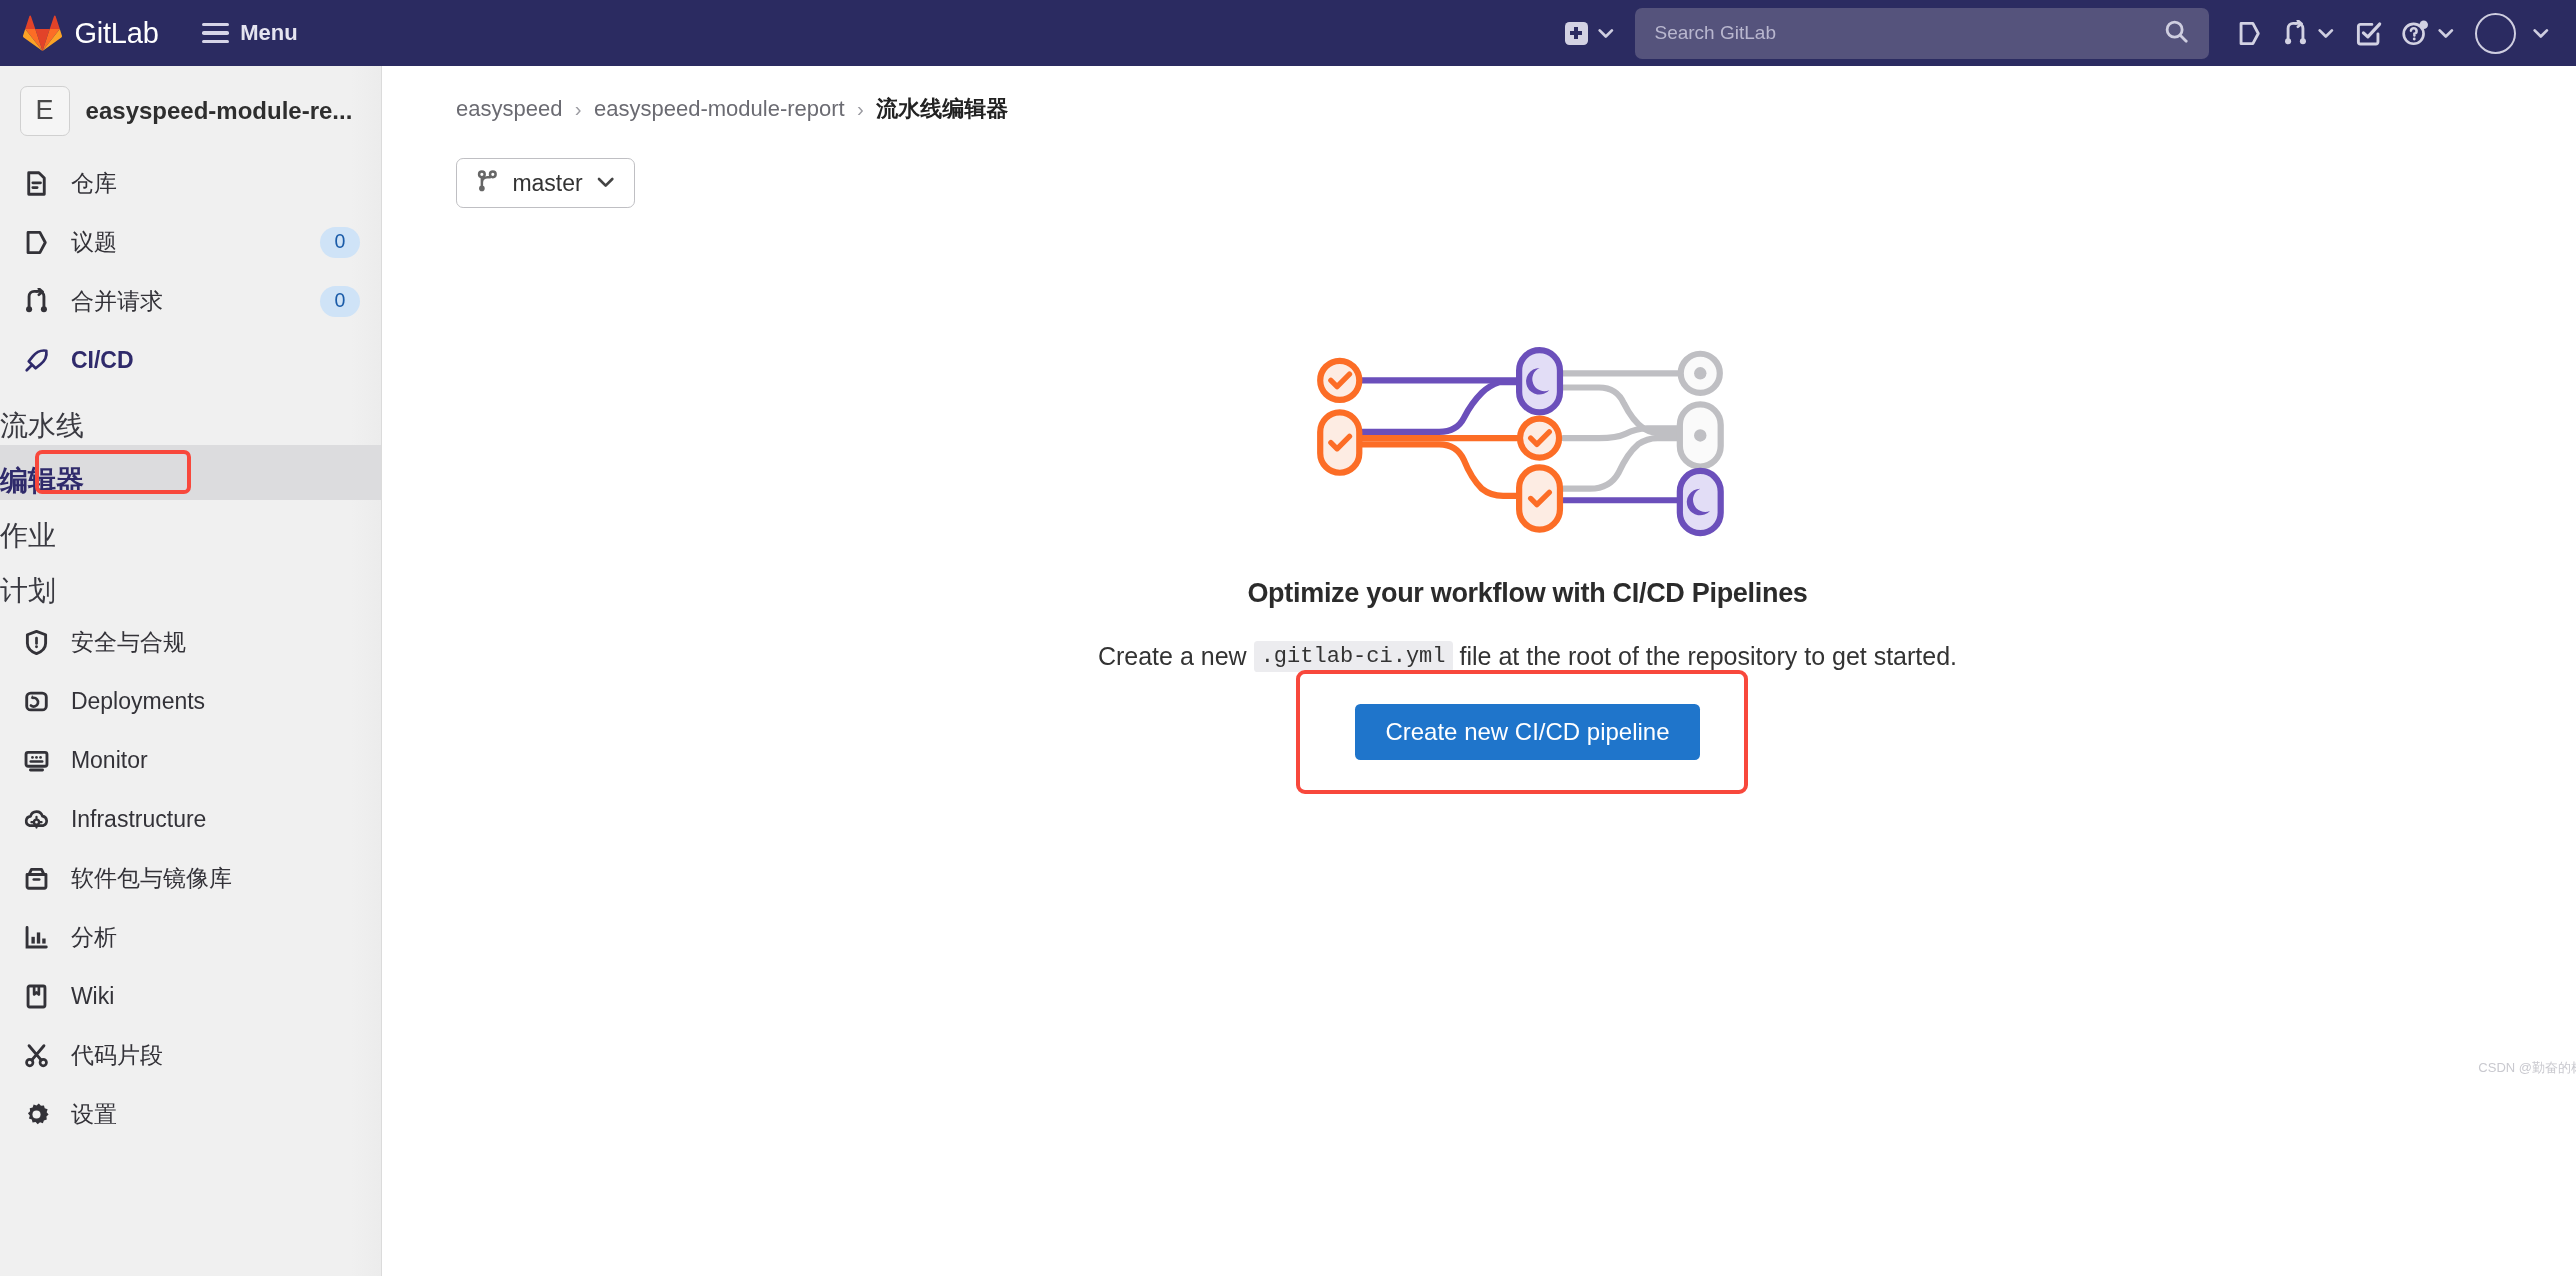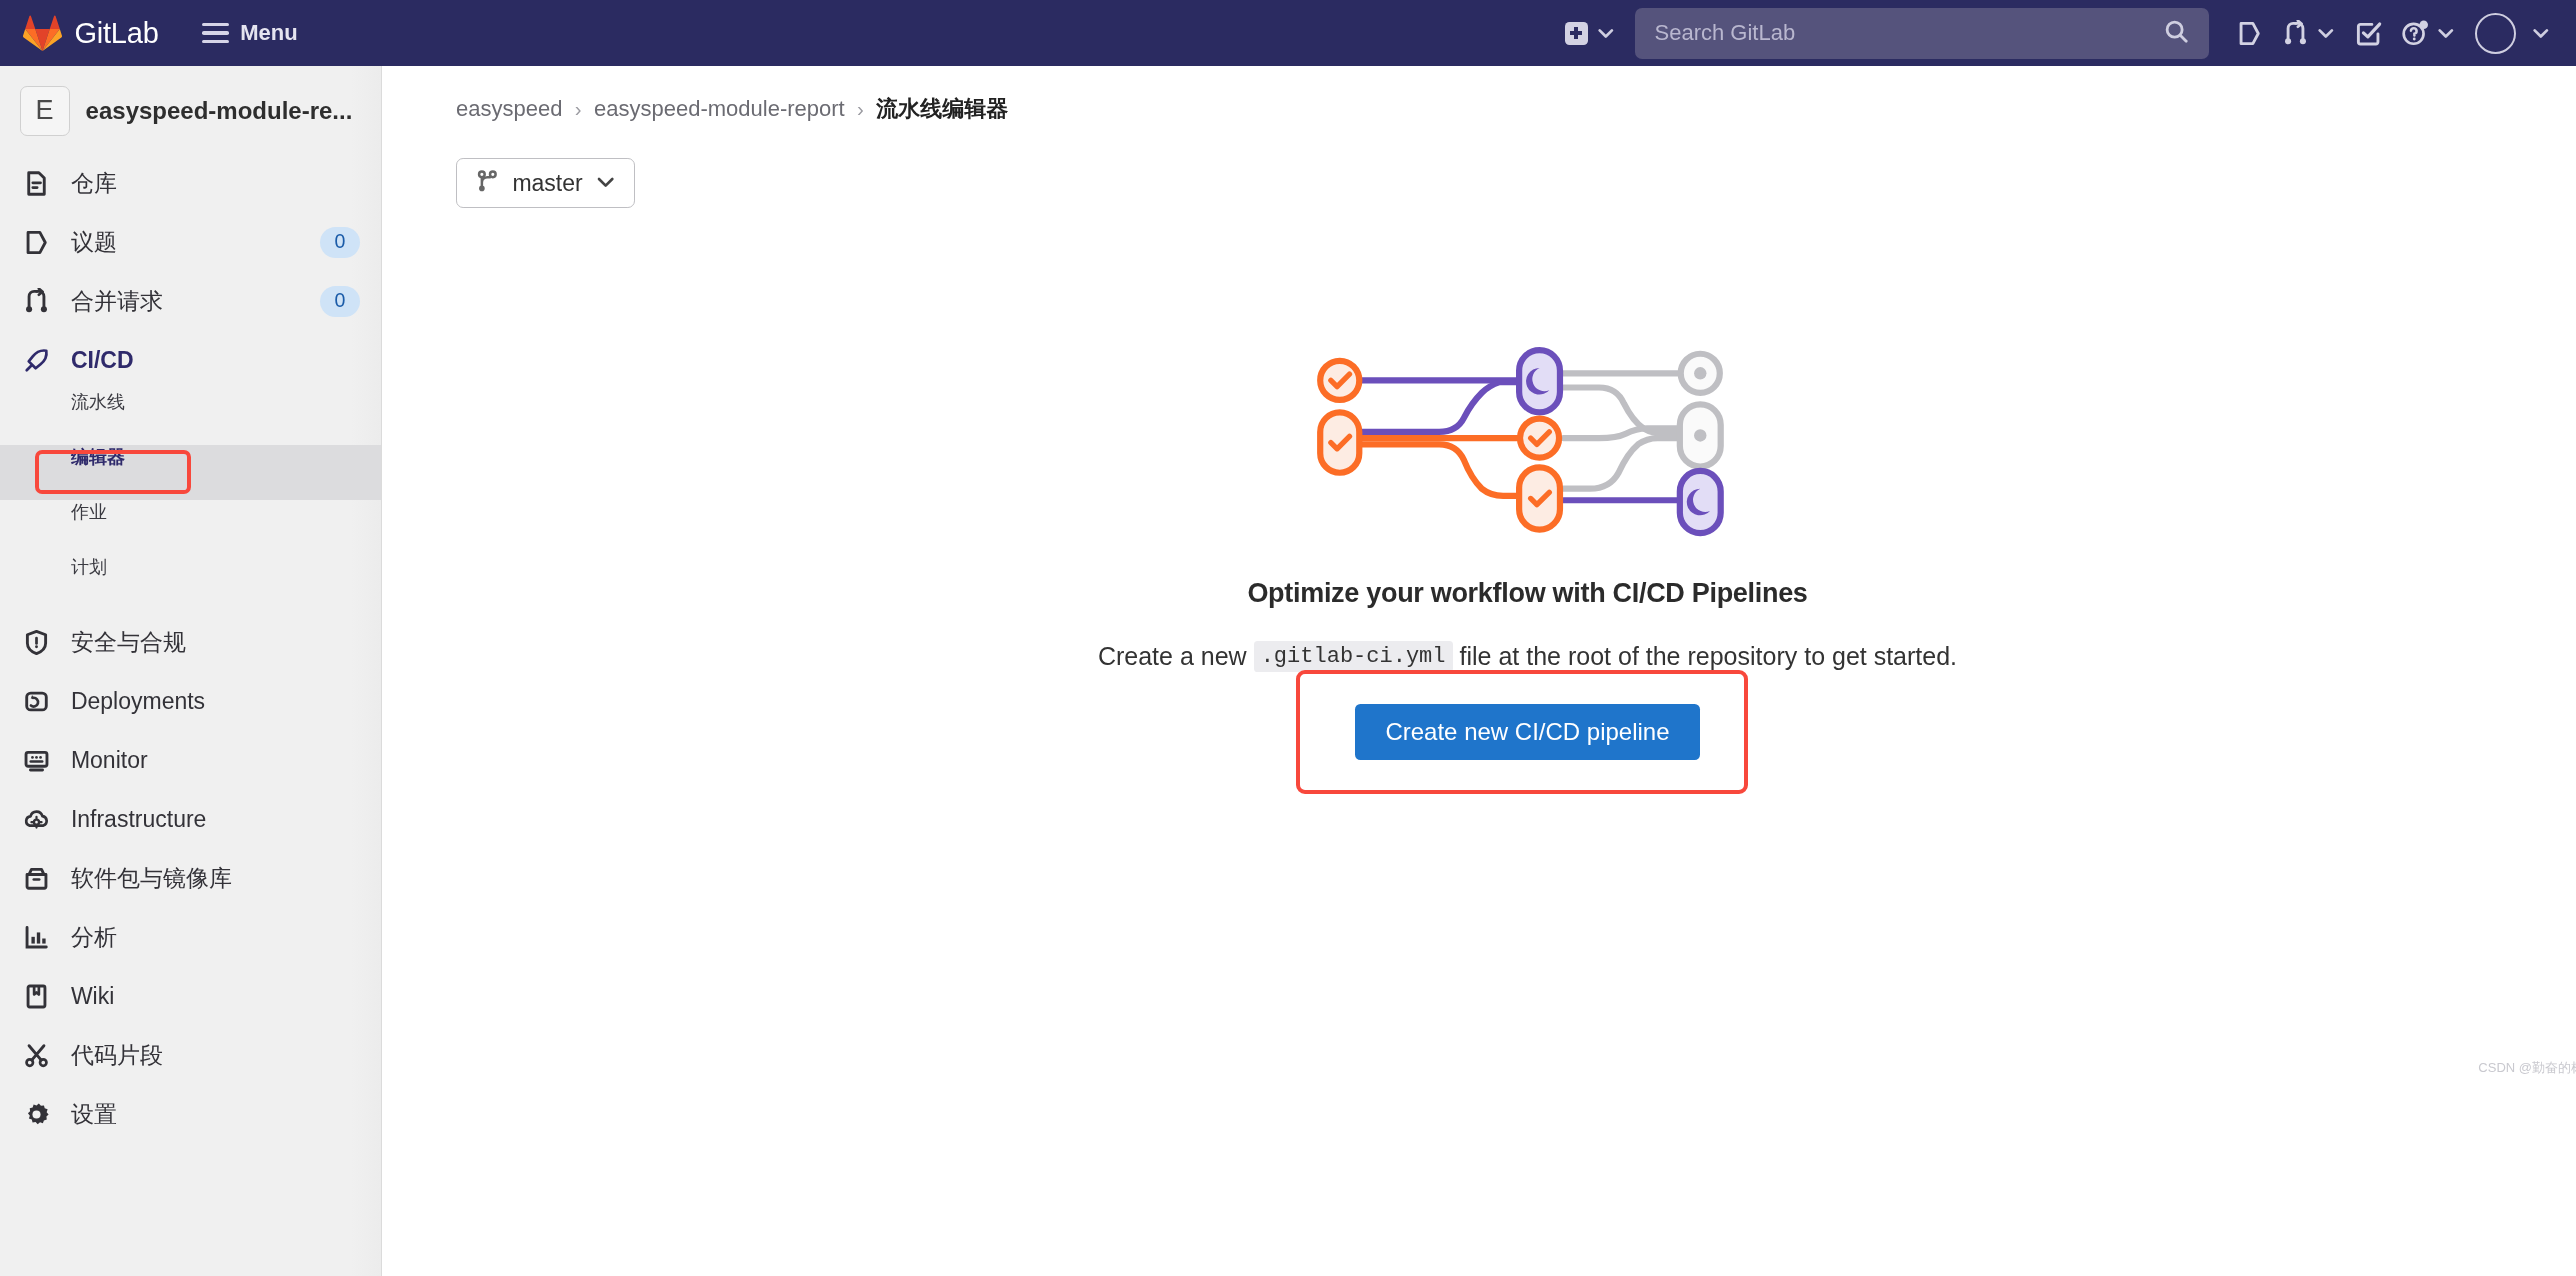--- a/index.html
+++ b/index.html
@@ -51,21 +51,21 @@
   .caret { display: inline-block; color: #cfcee0; }
   .caret svg { display: block; }
 
   .search-box {
     width: 574px; height: 51px; background: #55537c;
     border-radius: 7.1px; display: flex; align-items: center;
     padding: 0 19.6px 0 19.6px; margin-right: 27px; cursor: text;
   }
   .search-box input {
     flex: 1; background: transparent; border: none; outline: none;
-    color: #86efac; font-size: 22px; font-family: inherit;
+    color: #86efac; font-size: 19px; font-family: inherit;
   }
   .search-box input::placeholder { color: #b9b7cf; }
 
   .nav-icon {
     display: flex; align-items: center; justify-content: center;
     cursor: pointer; position: relative;
   }
   .nav-icon svg { display: block; }
   .nav-ic-group { display: flex; align-items: center; gap: 6.2px; cursor: pointer; margin-right: 19.6px; }
   .avatar-circle {
@@ -112,23 +112,23 @@
   .nav-item.active .lbl { color: #2f2a6b; font-weight: bold; }
   .nav-item.active .ic svg { stroke: #2f2a6b; fill: #2f2a6b; }
   .badge {
     margin-left: auto; background: #cfe3f7; color: #1a5ba8;
     font-size: 19.6px; border-radius: 18px;
     padding: 2.7px 14.2px; line-height: 1.3;
   }
 
   .sub-list { padding-bottom: 3.6px; }
   .sub-item {
-    display: flex; align-items: flex-start;
-    height: 55px; padding-left: 71px;
-    font-size: 18px; color: #3a3a41; cursor: pointer;
+    display: flex; align-items: flex-end;
+    height: 55px; 
+    font-size: 28px; color: #3a3a41; cursor: pointer;
     position: relative;
   }
   .sub-item.current { background: #dcdcde; color: #2f2a6b; font-weight: bold; }
   .redbox {
     position: absolute; border: 4.4px solid #f8483c; border-radius: 7.1px;
     pointer-events: none;
   }
   .redbox-editor { left: 35px; top: 5.3px; width: 156px; height: 44px; }
 
   

